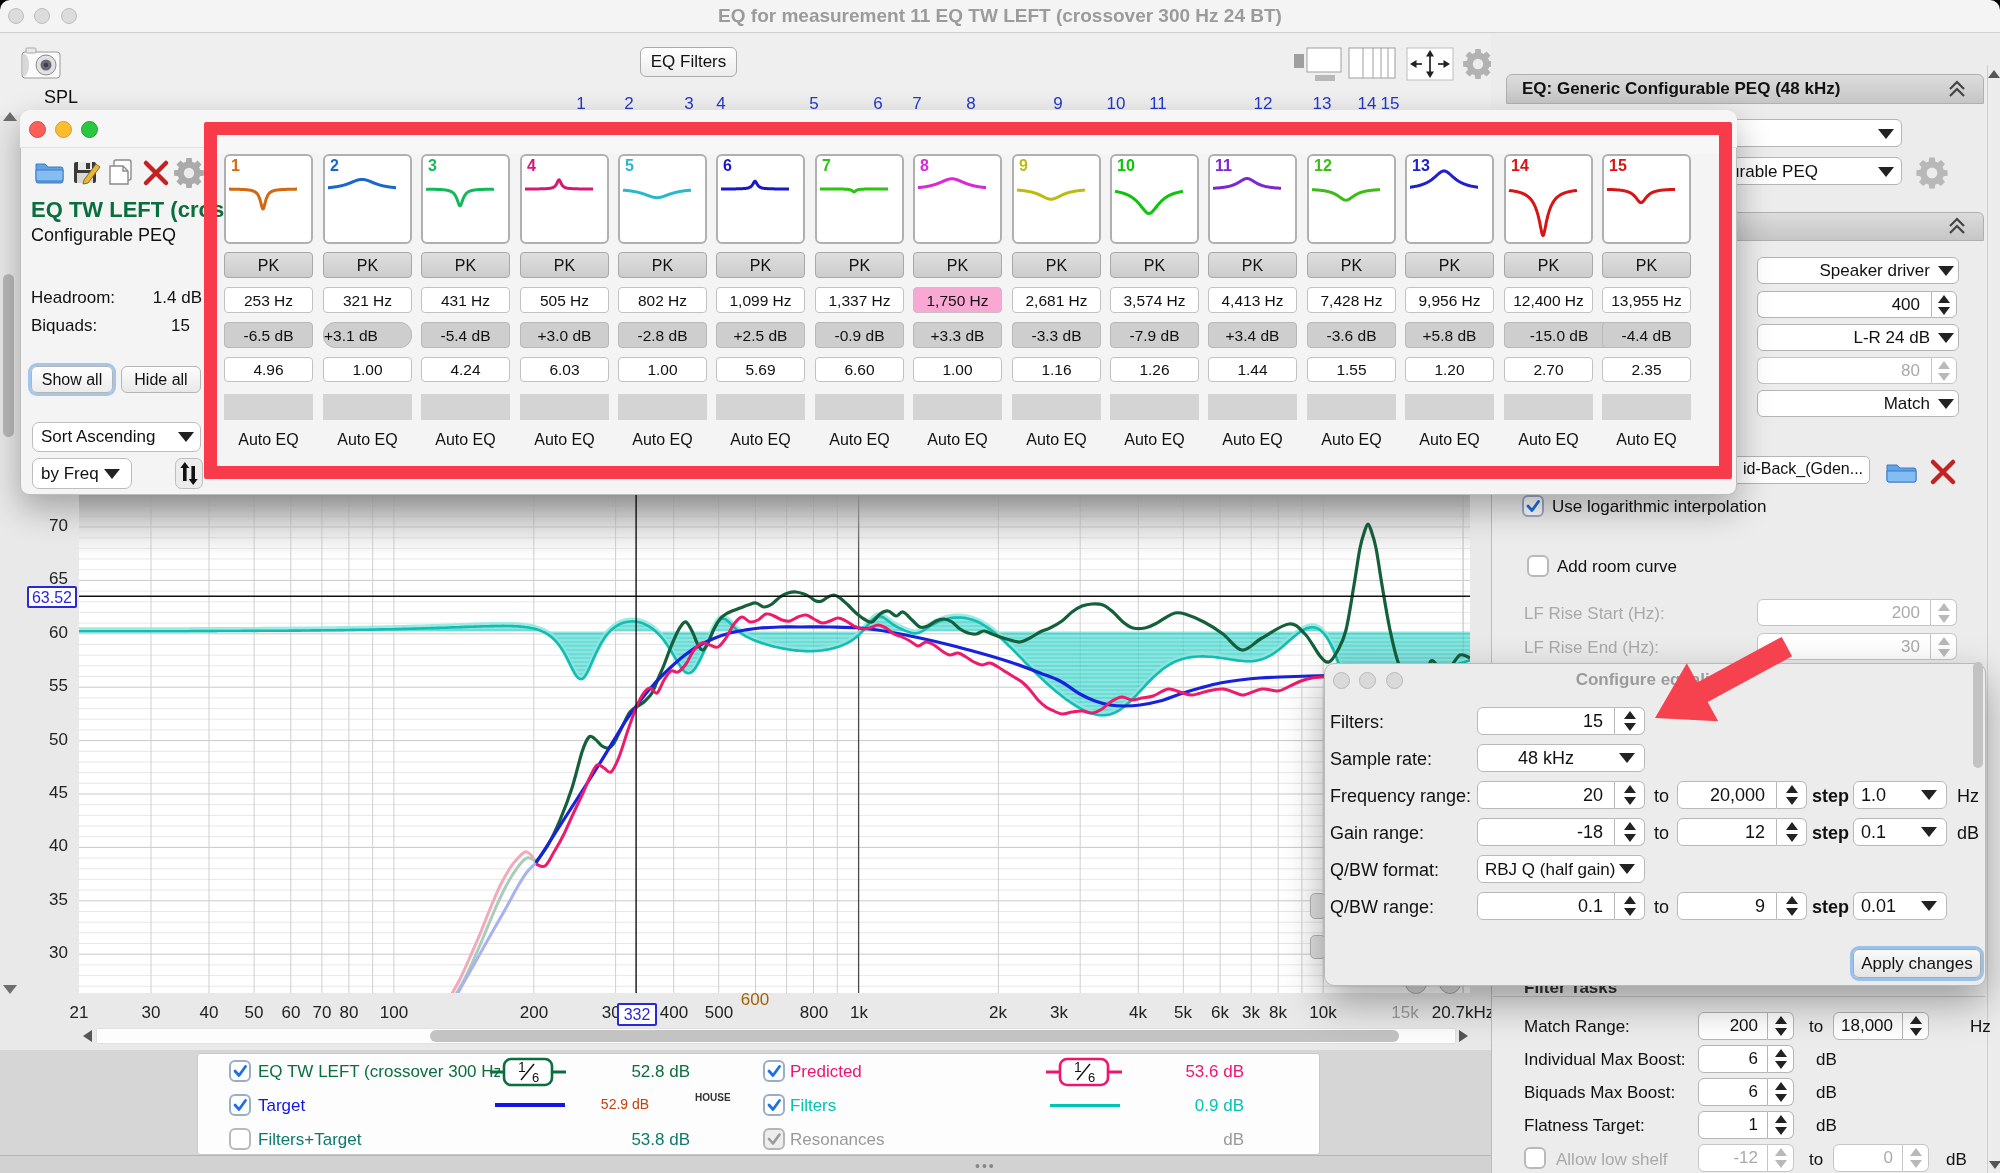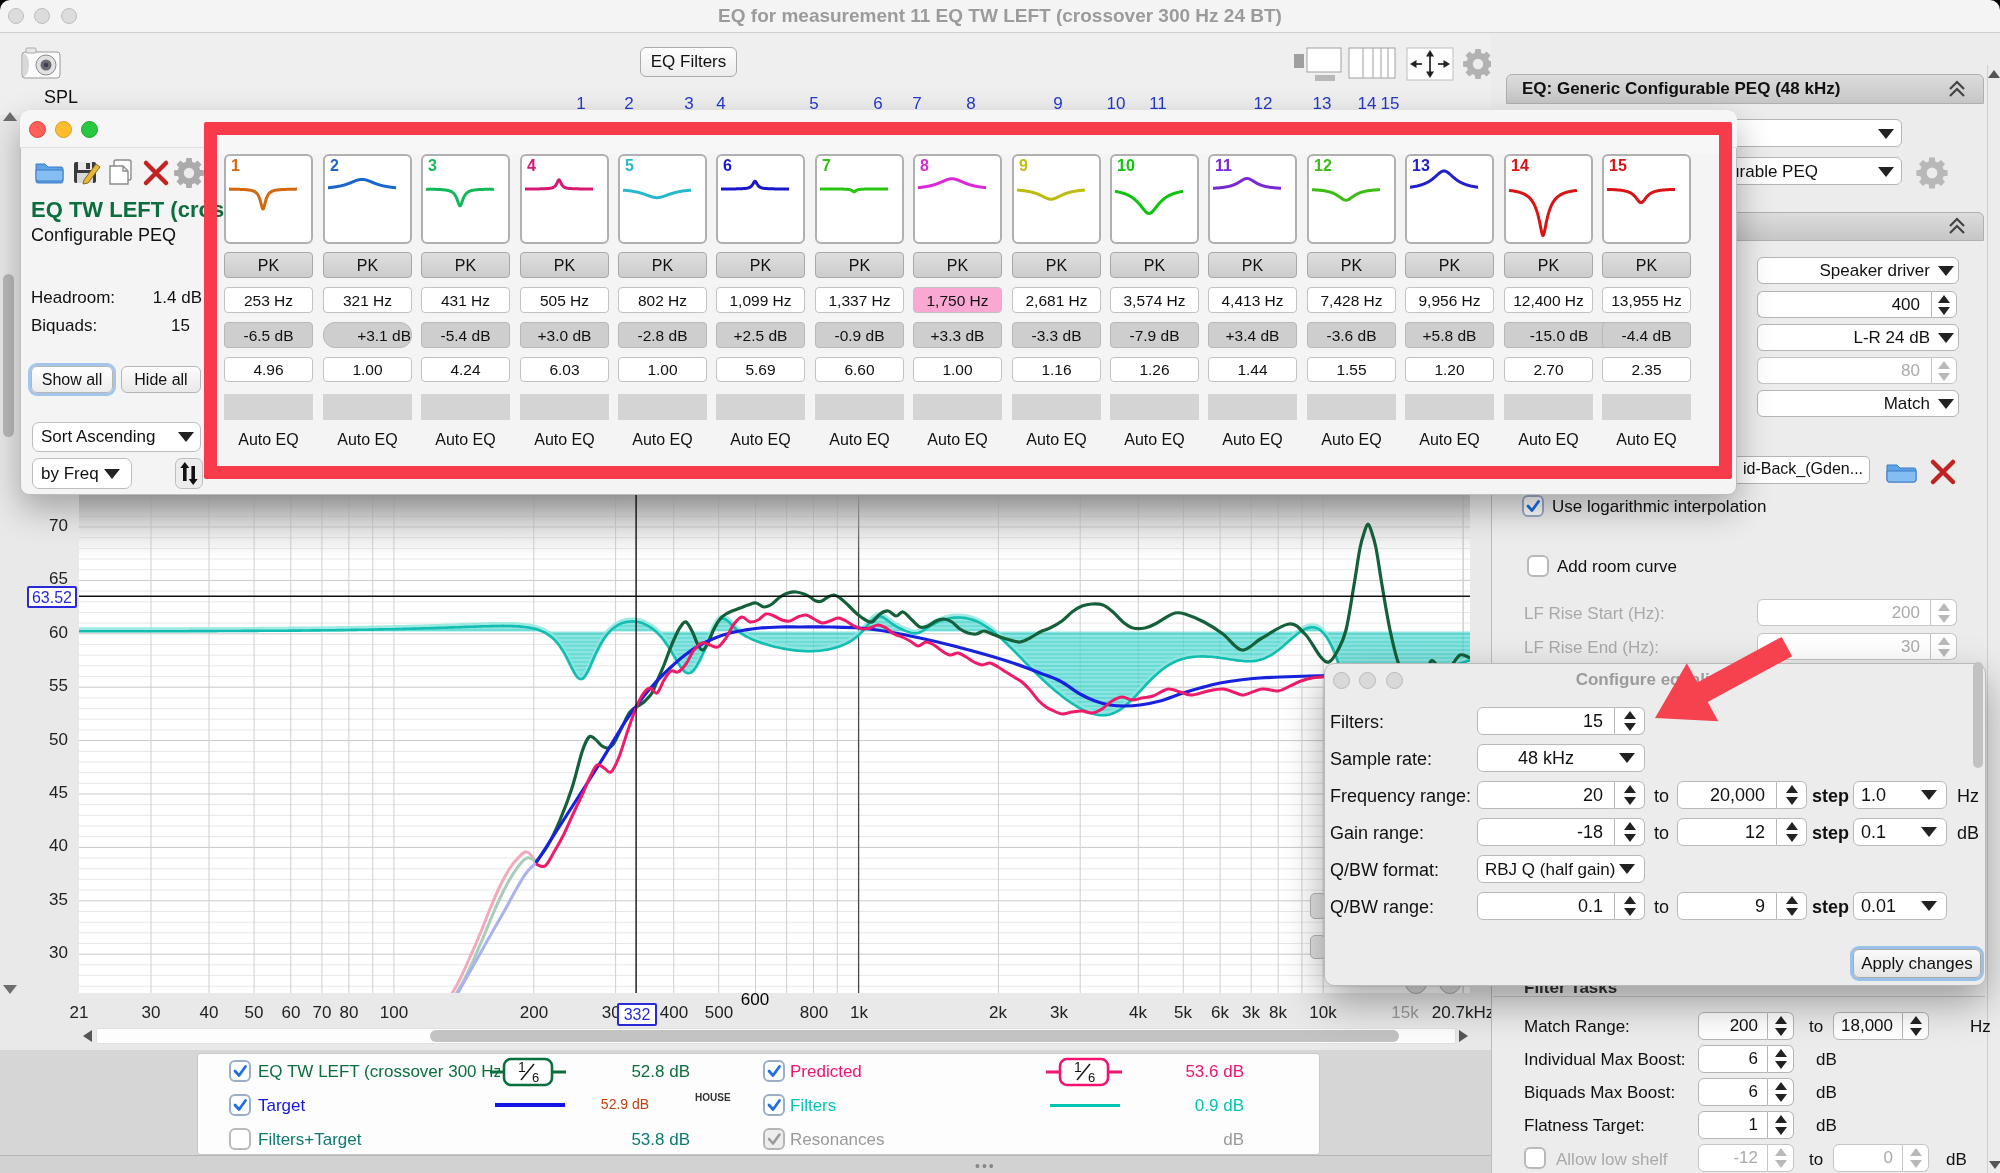--- a/index.html
+++ b/index.html
@@ -193,21 +193,21 @@
 <div style="position:absolute;left:179px;top:1003px;width:60px;text-align:center;font-size:17px;color:#222">40</div>
 <div style="position:absolute;left:224px;top:1003px;width:60px;text-align:center;font-size:17px;color:#222">50</div>
 <div style="position:absolute;left:261px;top:1003px;width:60px;text-align:center;font-size:17px;color:#222">60</div>
 <div style="position:absolute;left:292px;top:1003px;width:60px;text-align:center;font-size:17px;color:#222">70</div>
 <div style="position:absolute;left:319px;top:1003px;width:60px;text-align:center;font-size:17px;color:#222">80</div>
 <div style="position:absolute;left:364px;top:1003px;width:60px;text-align:center;font-size:17px;color:#222">100</div>
 <div style="position:absolute;left:504px;top:1003px;width:60px;text-align:center;font-size:17px;color:#222">200</div>
 <div style="position:absolute;left:586px;top:1003px;width:60px;text-align:center;font-size:17px;color:#222">300</div>
 <div style="position:absolute;left:644px;top:1003px;width:60px;text-align:center;font-size:17px;color:#222">400</div>
 <div style="position:absolute;left:689px;top:1003px;width:60px;text-align:center;font-size:17px;color:#222">500</div>
-<div style="position:absolute;left:725px;top:990px;width:60px;text-align:center;font-size:17px;color:#000000">600</div>
+<div style="position:absolute;left:725px;top:990px;width:60px;text-align:center;font-size:17px;color:#a16207">600</div>
 <div style="position:absolute;left:784px;top:1003px;width:60px;text-align:center;font-size:17px;color:#222">800</div>
 <div style="position:absolute;left:829px;top:1003px;width:60px;text-align:center;font-size:17px;color:#222">1k</div>
 <div style="position:absolute;left:968px;top:1003px;width:60px;text-align:center;font-size:17px;color:#222">2k</div>
 <div style="position:absolute;left:1050px;top:1003px;width:60px;text-align:left;font-size:17px;color:#222">3k</div>
 <div style="position:absolute;left:1108px;top:1003px;width:60px;text-align:center;font-size:17px;color:#222">4k</div>
 <div style="position:absolute;left:1153px;top:1003px;width:60px;text-align:center;font-size:17px;color:#222">5k</div>
 <div style="position:absolute;left:1190px;top:1003px;width:60px;text-align:center;font-size:17px;color:#222">6k</div>
 <div style="position:absolute;left:1221px;top:1003px;width:60px;text-align:center;font-size:17px;color:#222">3k</div>
 <div style="position:absolute;left:1248px;top:1003px;width:60px;text-align:center;font-size:17px;color:#222">8k</div>
 <div style="position:absolute;left:1293px;top:1003px;width:60px;text-align:center;font-size:17px;color:#222">10k</div>
@@ -511,21 +511,21 @@
 </div>
 <div style="position:absolute;left:323px;top:154px;width:89px;height:300px">
 <div style="position:absolute;left:0;top:0;width:89px;height:90px;background:#fff;border:2px solid #b0b0b0;border-radius:6px">
 <svg width="85" height="86" style="position:absolute;left:0;top:0">
         <polyline points="3.0,31.7 3.4,31.7 3.9,31.7 4.3,31.6 4.7,31.6 5.1,31.5 5.6,31.5 6.0,31.4 6.4,31.4 6.8,31.3 7.3,31.3 7.7,31.2 8.1,31.2 8.6,31.1 9.0,31.1 9.4,31.0 9.8,31.0 10.3,30.9 10.7,30.8 11.1,30.8 11.6,30.7 12.0,30.6 12.4,30.5 12.8,30.5 13.3,30.4 13.7,30.3 14.1,30.2 14.5,30.1 15.0,30.0 15.4,30.0 15.8,29.9 16.3,29.8 16.7,29.7 17.1,29.6 17.5,29.4 18.0,29.3 18.4,29.2 18.8,29.1 19.3,29.0 19.7,28.9 20.1,28.7 20.5,28.6 21.0,28.5 21.4,28.3 21.8,28.2 22.2,28.0 22.7,27.9 23.1,27.7 23.5,27.6 24.0,27.4 24.4,27.3 24.8,27.1 25.2,26.9 25.7,26.8 26.1,26.6 26.5,26.4 26.9,26.2 27.4,26.1 27.8,25.9 28.2,25.7 28.7,25.5 29.1,25.4 29.5,25.2 29.9,25.0 30.4,24.9 30.8,24.7 31.2,24.5 31.7,24.4 32.1,24.3 32.5,24.1 32.9,24.0 33.4,23.9 33.8,23.8 34.2,23.7 34.6,23.6 35.1,23.5 35.5,23.5 35.9,23.4 36.4,23.4 36.8,23.4 37.2,23.4 37.6,23.4 38.1,23.4 38.5,23.5 38.9,23.5 39.4,23.6 39.8,23.7 40.2,23.8 40.6,23.9 41.1,24.0 41.5,24.1 41.9,24.3 42.3,24.4 42.8,24.5 43.2,24.7 43.6,24.9 44.1,25.0 44.5,25.2 44.9,25.4 45.3,25.5 45.8,25.7 46.2,25.9 46.6,26.1 47.1,26.2 47.5,26.4 47.9,26.6 48.3,26.8 48.8,26.9 49.2,27.1 49.6,27.3 50.0,27.4 50.5,27.6 50.9,27.7 51.3,27.9 51.8,28.0 52.2,28.2 52.6,28.3 53.0,28.5 53.5,28.6 53.9,28.7 54.3,28.9 54.7,29.0 55.2,29.1 55.6,29.2 56.0,29.3 56.5,29.4 56.9,29.6 57.3,29.7 57.7,29.8 58.2,29.9 58.6,30.0 59.0,30.0 59.5,30.1 59.9,30.2 60.3,30.3 60.7,30.4 61.2,30.5 61.6,30.5 62.0,30.6 62.4,30.7 62.9,30.8 63.3,30.8 63.7,30.9 64.2,31.0 64.6,31.0 65.0,31.1 65.4,31.1 65.9,31.2 66.3,31.2 66.7,31.3 67.2,31.3 67.6,31.4 68.0,31.4 68.4,31.5 68.9,31.5 69.3,31.6 69.7,31.6 70.1,31.7 70.6,31.7 71.0,31.7" fill="none" stroke="#1a66cc" stroke-width="3" stroke-linejoin="round"></polyline>
       </svg>
 <div style="position:absolute;left:5px;top:1px;font-size:16px;font-weight:bold;color:#1a66cc">2</div>
 </div>
 <div style="position:absolute;left:0;top:98px;width:89px;height:26px;background:linear-gradient(#dedede,#cccccc);border:1px solid #a8a8a8;border-radius:4px;text-align:center;line-height:25px;font-size:16px;color:#111">PK</div>
 <div style="position:absolute;left:0;top:133px;width:89px;height:26px;background:#fff;border:1px solid #c2c2c2;border-radius:4px;text-align:center;line-height:25px;font-size:15.5px;color:#111">321 Hz</div>
-<div style="position:absolute;left:0;top:168px;width:89px;height:26px;background:#cecece;border:1px solid #b8b8b8;border-radius:12px;text-align:right;line-height:25px;font-size:15.5px;color:#111">+3.1 dB</div>
+<div style="position:absolute;left:0;top:168px;width:89px;height:26px;background:#cecece;border:1px solid #b8b8b8;border-radius:12px;text-align:left;line-height:25px;font-size:15.5px;color:#111">+3.1 dB</div>
 <div style="position:absolute;left:0;top:203px;width:89px;height:25px;background:#fff;border:1px solid #c2c2c2;border-radius:4px;text-align:center;line-height:24px;font-size:15.5px;color:#111">1.00</div>
 <div style="position:absolute;left:0;top:240px;width:89px;height:26px;background:#d4d4d4"></div>
 <div style="position:absolute;left:0;top:277px;width:89px;height:22px;text-align:center;font-size:16px;color:#111">Auto EQ</div>
 </div>
 <div style="position:absolute;left:421px;top:154px;width:89px;height:300px">
 <div style="position:absolute;left:0;top:0;width:89px;height:90px;background:#fff;border:2px solid #b0b0b0;border-radius:6px">
 <svg width="85" height="86" style="position:absolute;left:0;top:0">
         <polyline points="3.0,33.1 3.4,33.2 3.9,33.2 4.3,33.2 4.7,33.2 5.1,33.2 5.6,33.2 6.0,33.2 6.4,33.2 6.8,33.2 7.3,33.2 7.7,33.2 8.1,33.2 8.6,33.2 9.0,33.2 9.4,33.3 9.8,33.3 10.3,33.3 10.7,33.3 11.1,33.3 11.6,33.3 12.0,33.3 12.4,33.3 12.8,33.3 13.3,33.4 13.7,33.4 14.1,33.4 14.5,33.4 15.0,33.4 15.4,33.4 15.8,33.5 16.3,33.5 16.7,33.5 17.1,33.5 17.5,33.6 18.0,33.6 18.4,33.6 18.8,33.6 19.3,33.7 19.7,33.7 20.1,33.8 20.5,33.8 21.0,33.8 21.4,33.9 21.8,33.9 22.2,34.0 22.7,34.1 23.1,34.1 23.5,34.2 24.0,34.3 24.4,34.3 24.8,34.4 25.2,34.5 25.7,34.7 26.1,34.8 26.5,34.9 26.9,35.1 27.4,35.2 27.8,35.4 28.2,35.6 28.7,35.8 29.1,36.1 29.5,36.4 29.9,36.7 30.4,37.1 30.8,37.5 31.2,38.0 31.7,38.5 32.1,39.2 32.5,39.9 32.9,40.7 33.4,41.6 33.8,42.6 34.2,43.7 34.6,44.9 35.1,46.1 35.5,47.3 35.9,48.4 36.4,49.2 36.8,49.7 37.2,49.7 37.6,49.2 38.1,48.4 38.5,47.3 38.9,46.1 39.4,44.9 39.8,43.7 40.2,42.6 40.6,41.6 41.1,40.7 41.5,39.9 41.9,39.2 42.3,38.5 42.8,38.0 43.2,37.5 43.6,37.1 44.1,36.7 44.5,36.4 44.9,36.1 45.3,35.8 45.8,35.6 46.2,35.4 46.6,35.2 47.1,35.1 47.5,34.9 47.9,34.8 48.3,34.7 48.8,34.5 49.2,34.4 49.6,34.3 50.0,34.3 50.5,34.2 50.9,34.1 51.3,34.1 51.8,34.0 52.2,33.9 52.6,33.9 53.0,33.8 53.5,33.8 53.9,33.8 54.3,33.7 54.7,33.7 55.2,33.6 55.6,33.6 56.0,33.6 56.5,33.6 56.9,33.5 57.3,33.5 57.7,33.5 58.2,33.5 58.6,33.4 59.0,33.4 59.5,33.4 59.9,33.4 60.3,33.4 60.7,33.4 61.2,33.3 61.6,33.3 62.0,33.3 62.4,33.3 62.9,33.3 63.3,33.3 63.7,33.3 64.2,33.3 64.6,33.3 65.0,33.2 65.4,33.2 65.9,33.2 66.3,33.2 66.7,33.2 67.2,33.2 67.6,33.2 68.0,33.2 68.4,33.2 68.9,33.2 69.3,33.2 69.7,33.2 70.1,33.2 70.6,33.2 71.0,33.1" fill="none" stroke="#12b95a" stroke-width="3" stroke-linejoin="round"></polyline>
       </svg>
 <div style="position:absolute;left:5px;top:1px;font-size:16px;font-weight:bold;color:#12b95a">3</div>

